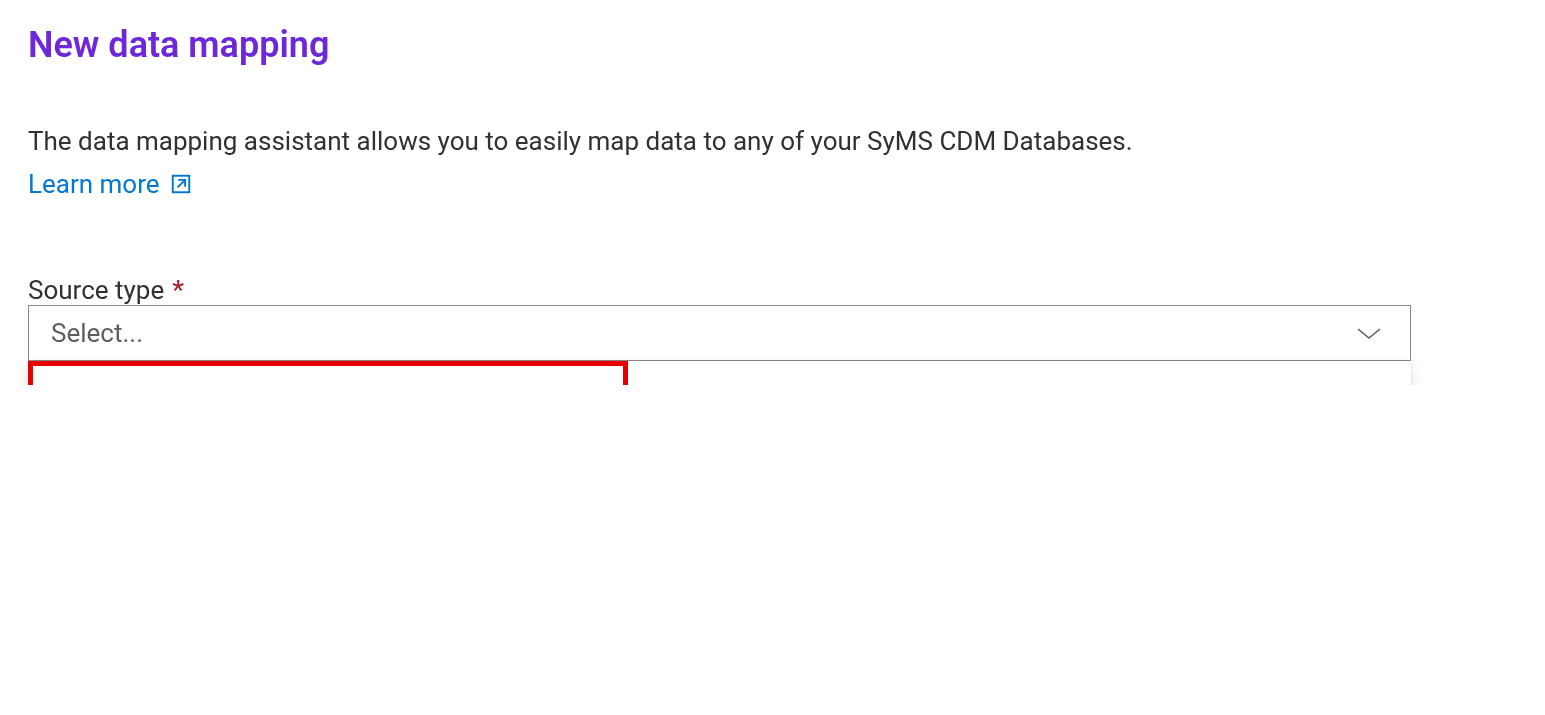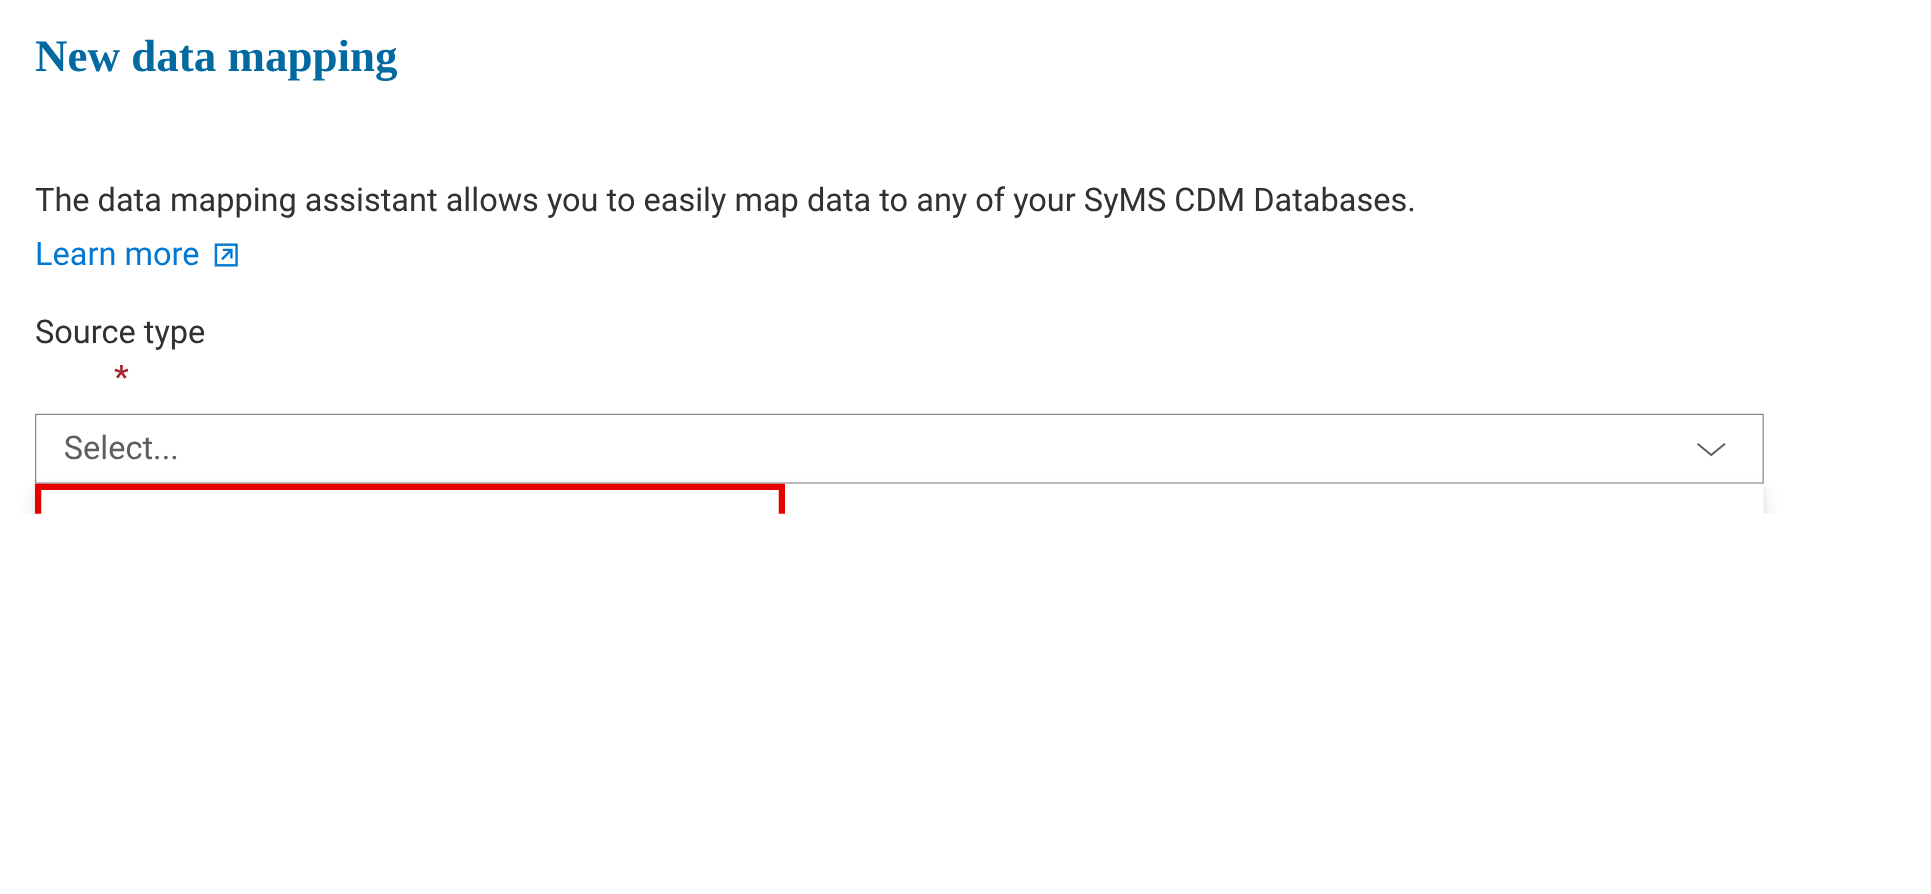--- a/index.html
+++ b/index.html
@@ -10,55 +10,53 @@
     body {
       font-family: "Segoe UI", -apple-system, BlinkMacSystemFont, Roboto, sans-serif;
       background: #ffffff;
       padding: 24px 28px;
       width: 1545px;
       color: #323130;
     }
     .page-title {
       font-size: 36px;
       font-weight: 600;
-      color: #0369a1;
-      margin-bottom: 76px;
-      font-family: Liberation Serif, serif;
+      color: #6d28d9;
+      margin-bottom: 56px;
     }
     .description {
       font-size: 26px;
       font-weight: 400;
       color: #323130;
       line-height: 1.5;
       margin-bottom: 8px;
       margin-top: 30px;
     }
     .learn-more-link {
       font-size: 26px;
       color: #0078d4;
       text-decoration: none;
       display: inline-flex;
       align-items: center;
       gap: 10px;
-      margin-bottom: 32px;
+      margin-bottom: 76px;
     }
     .open-new-icon {
       display: inline-flex;
       width: 22px;
       height: 22px;
     }
     .field-label {
       font-size: 26px;
       font-weight: 400;
       color: #323130;
       display: inline-flex;
       align-items: center;
       gap: 6px;
-      margin-bottom: 14px;
-      flex-direction: column;
+      margin-bottom: 0;
     }
     .required-star {
       color: #a4262c;
       font-size: 26px;
       font-weight: 600;
       margin-left: 2px;
     }
     .select-wrapper {
       position: relative;
       width: 1383px;

